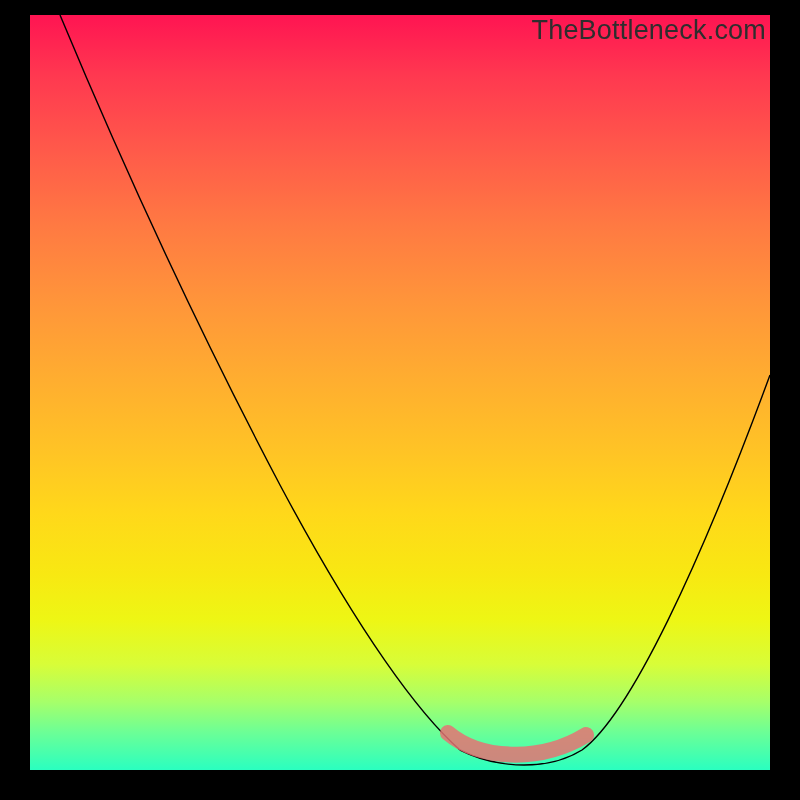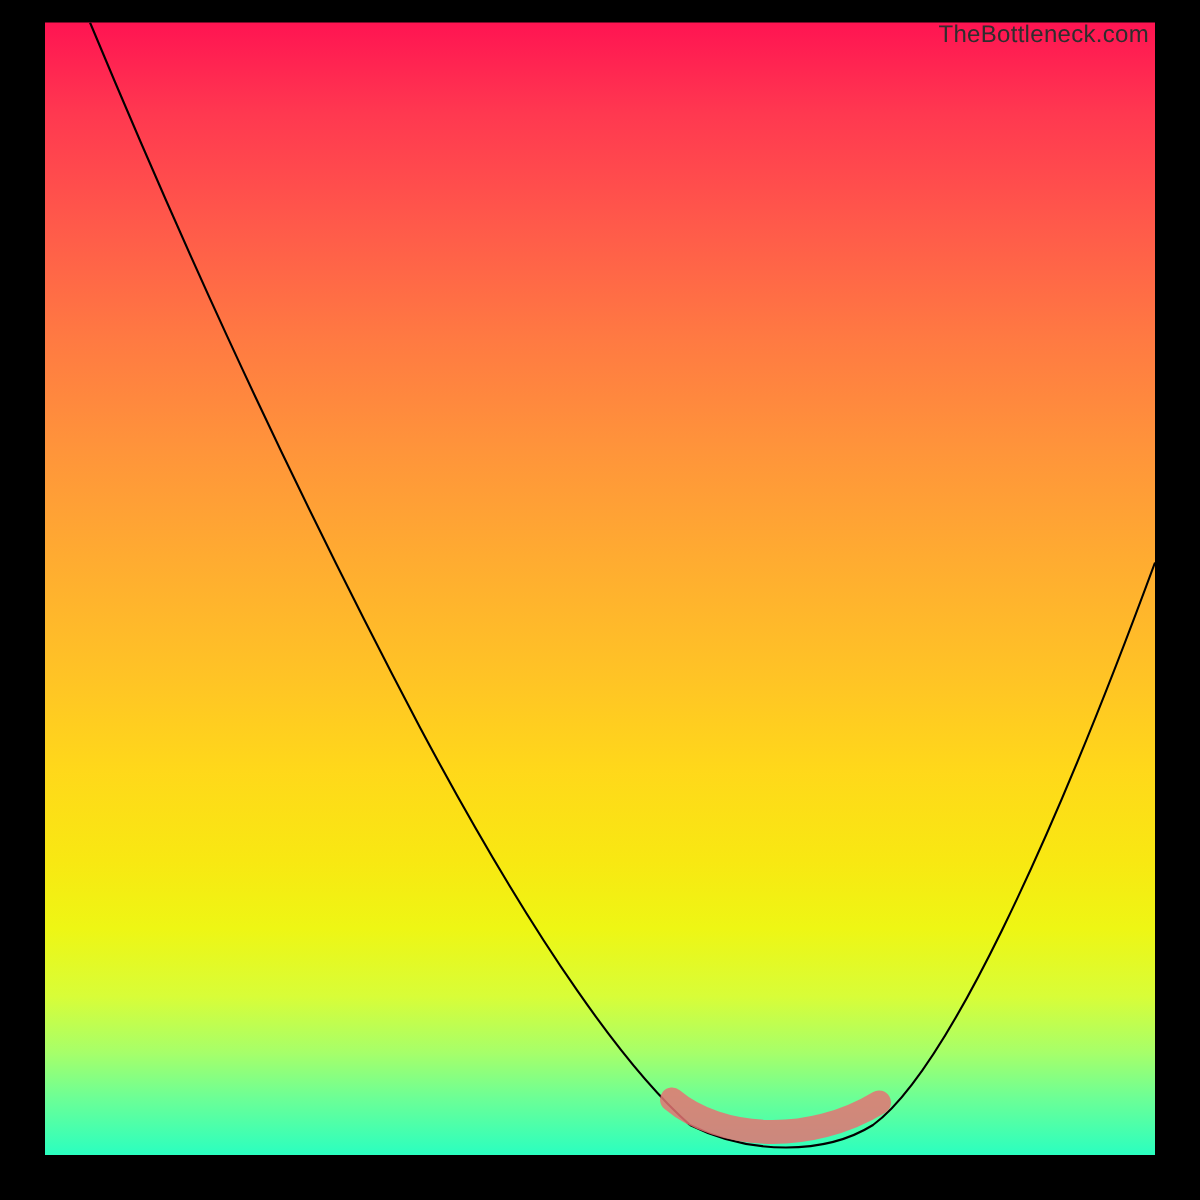--- a/index.html
+++ b/index.html
@@ -31,21 +31,21 @@
       #d8fd38 86%,
       #a6ff6a 91%,
       #6cff96 95%,
       #2affc0 100%);
   }
   .watermark {
     position: absolute;
     top: 0px;
     right: 4px;
     color: #2e2e2e;
-    font-size: 16px;
+    font-size: 27px;
     font-weight: 500;
     letter-spacing: 0.2px;
     font-family: Arial, sans-serif;
   }
   svg.curves {
     position: absolute;
     left: 0;
     top: 0;
     width: 740px;
     height: 755px;

